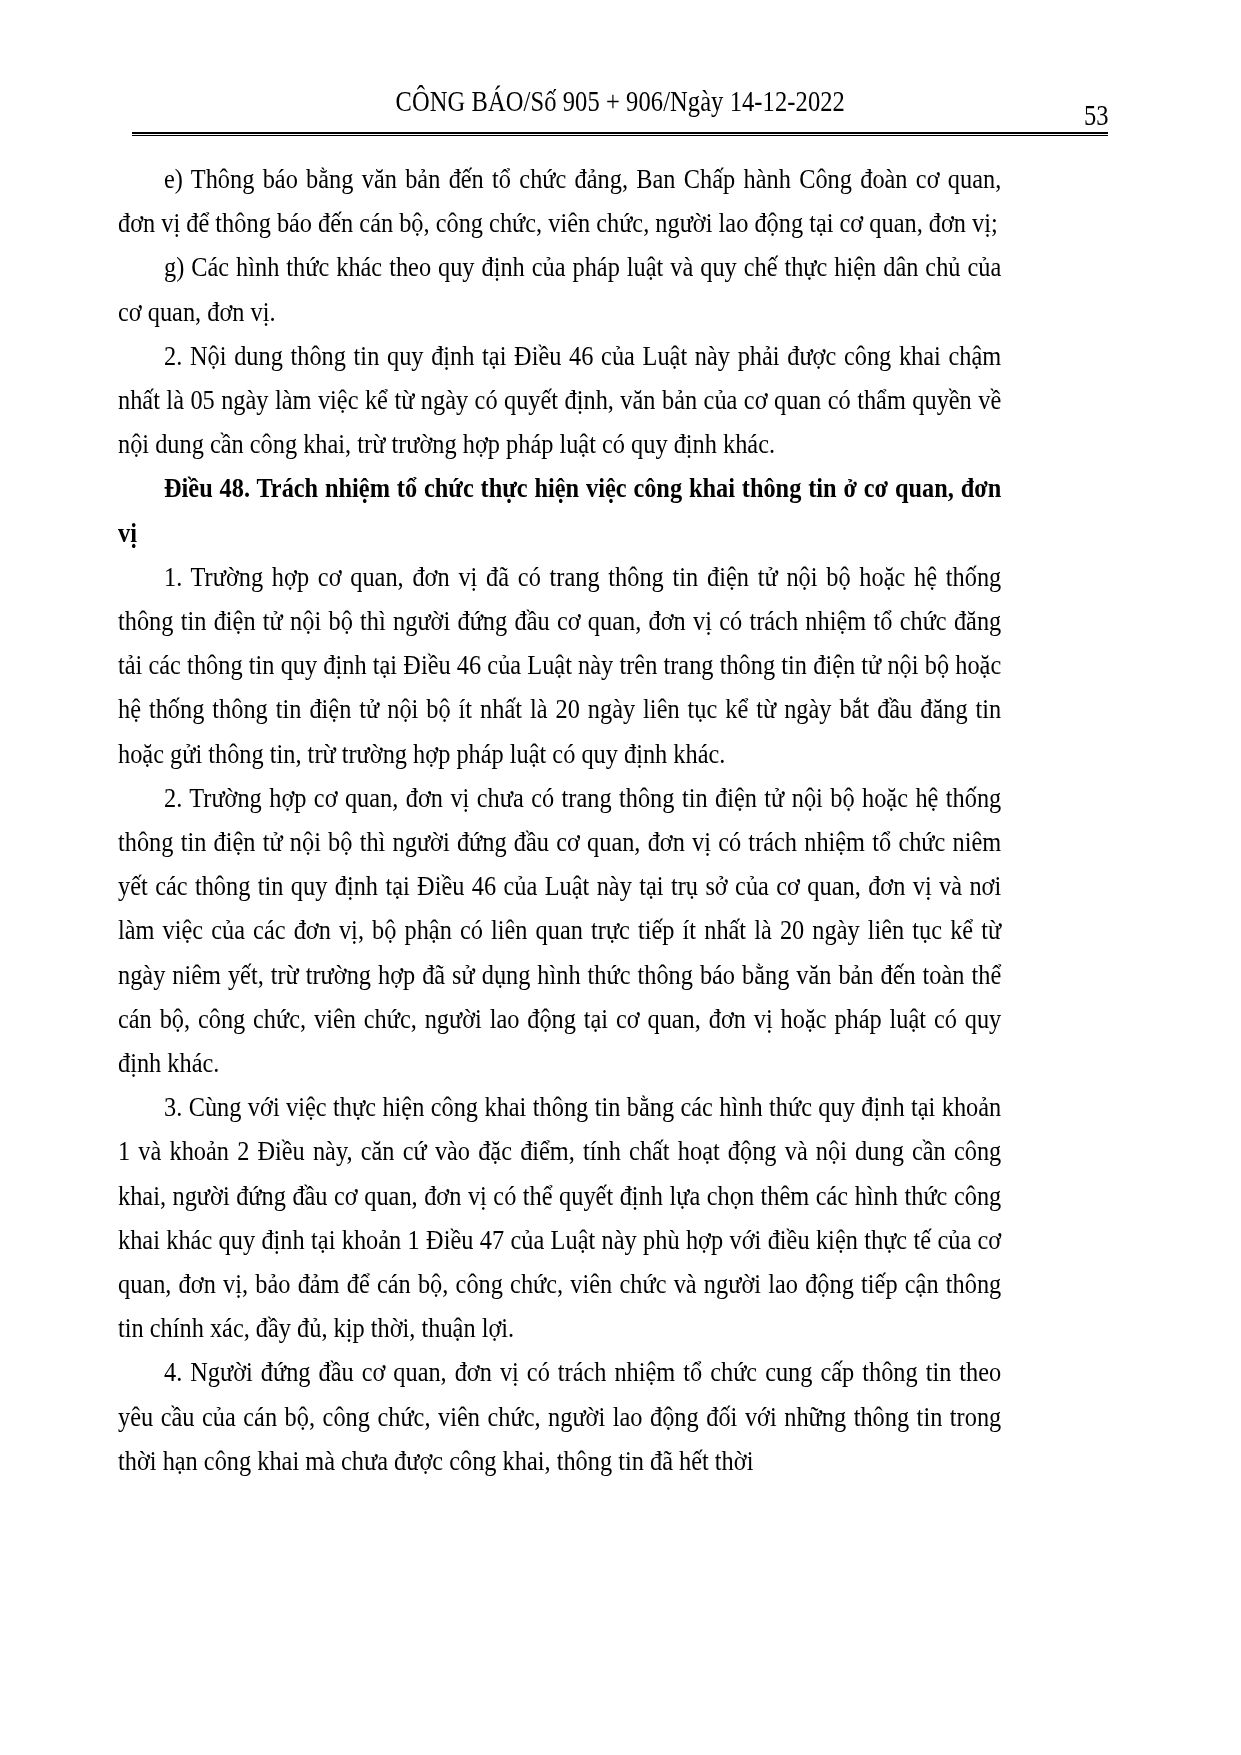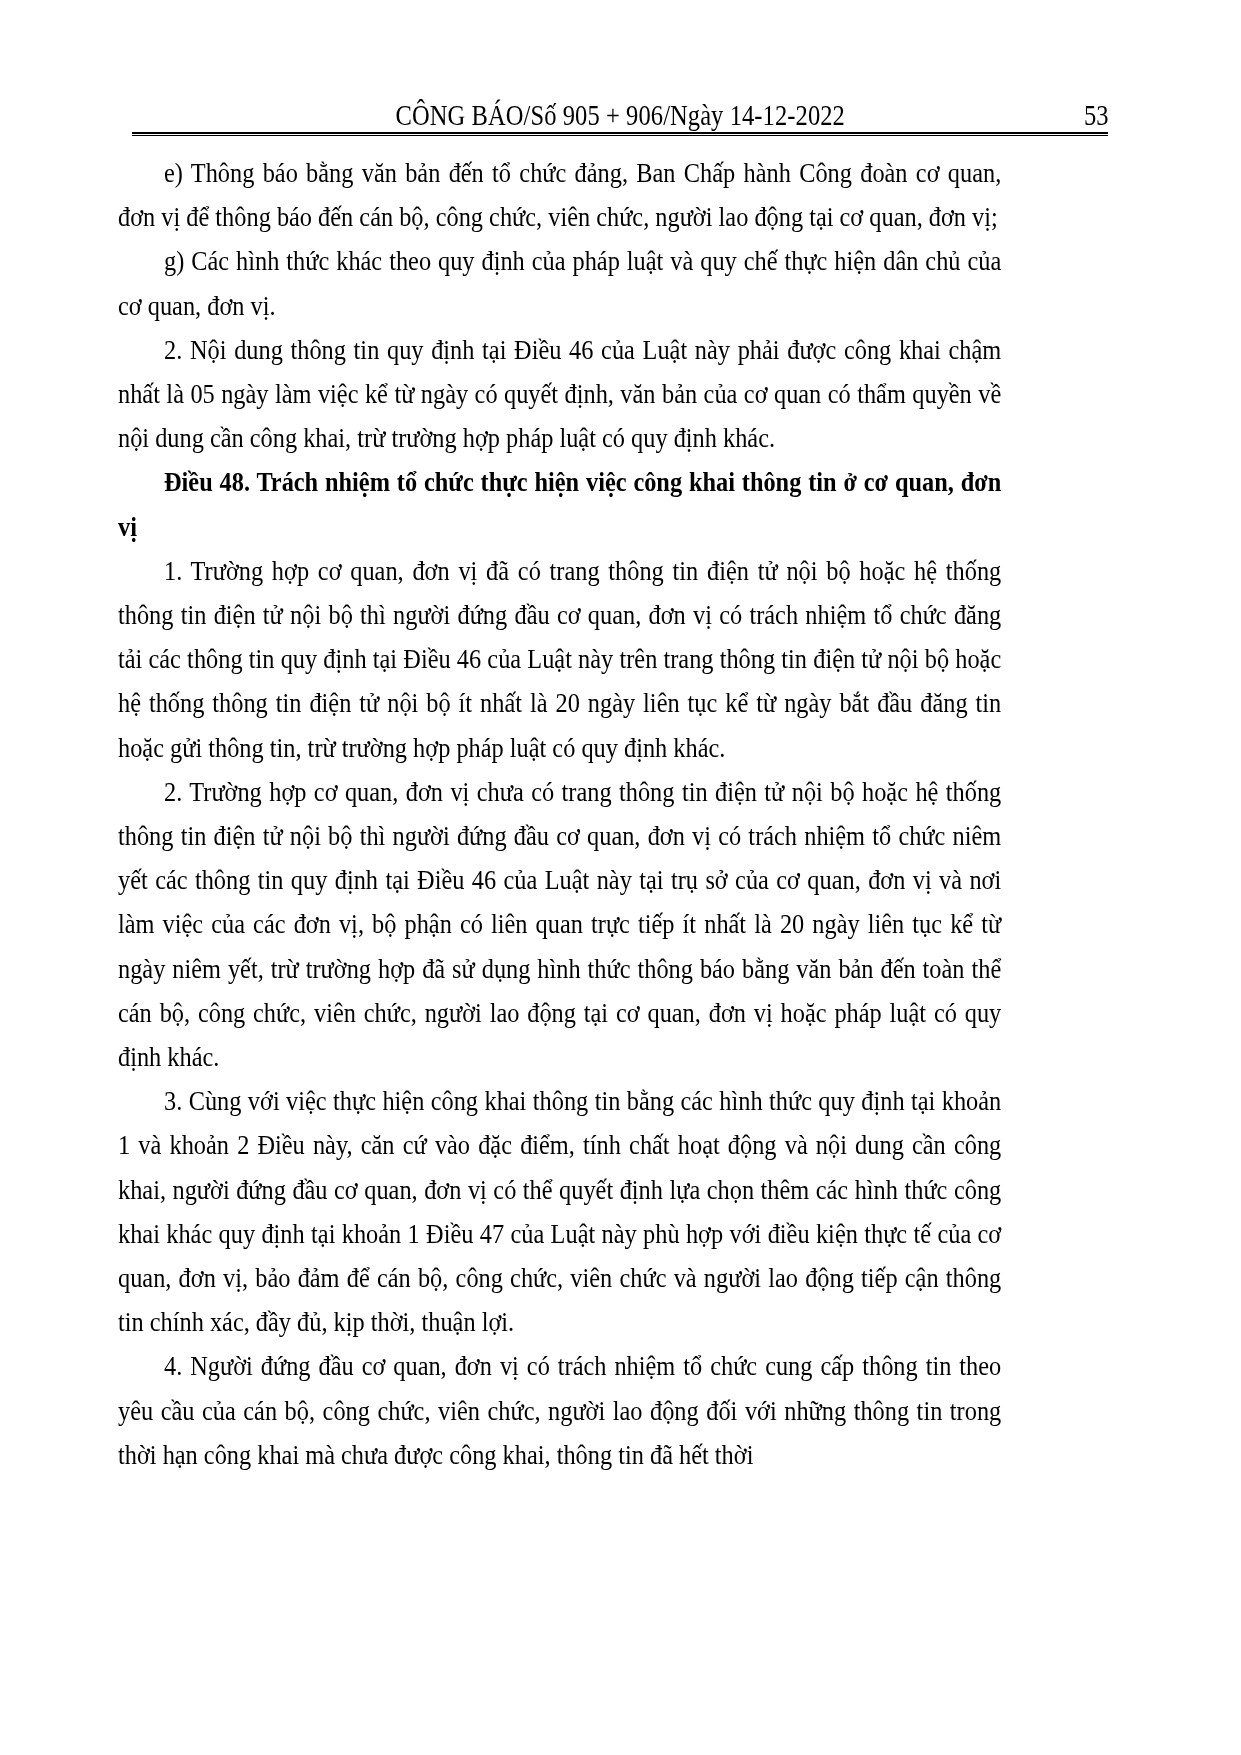--- a/index.html
+++ b/index.html
@@ -23,21 +23,21 @@
   
   .page-header {
     position: absolute;
     left: 132px;
     top: 88px;
     width: 976px;
     height: 50px;
   }
   .header-row {
     display: flex;
-    align-items: flex-end;
+    align-items: flex-start;
     justify-content: center;
     position: relative;
     height: 42px;
   }
   .header-title {
     font-size: 28.5px;
     letter-spacing: 0.1px;
     white-space: nowrap;
     transform: scaleX(0.86);
     transform-origin: center bottom;
@@ -60,21 +60,21 @@
     height: 4px;
     border-top: 2px solid #000;
     border-bottom: 1px solid #000;
     box-sizing: border-box;
   }
 
   
   .body-col {
     position: absolute;
     left: 118px;
-    top: 151px;
+    top: 157px;
     width: 884px;
   }
   p.para {
     margin: 0;
     padding: 0;
     font-size: 27.5px;
     line-height: 44.2px;
     text-align: justify;
     text-justify: inter-word;
     text-indent: 52px;

